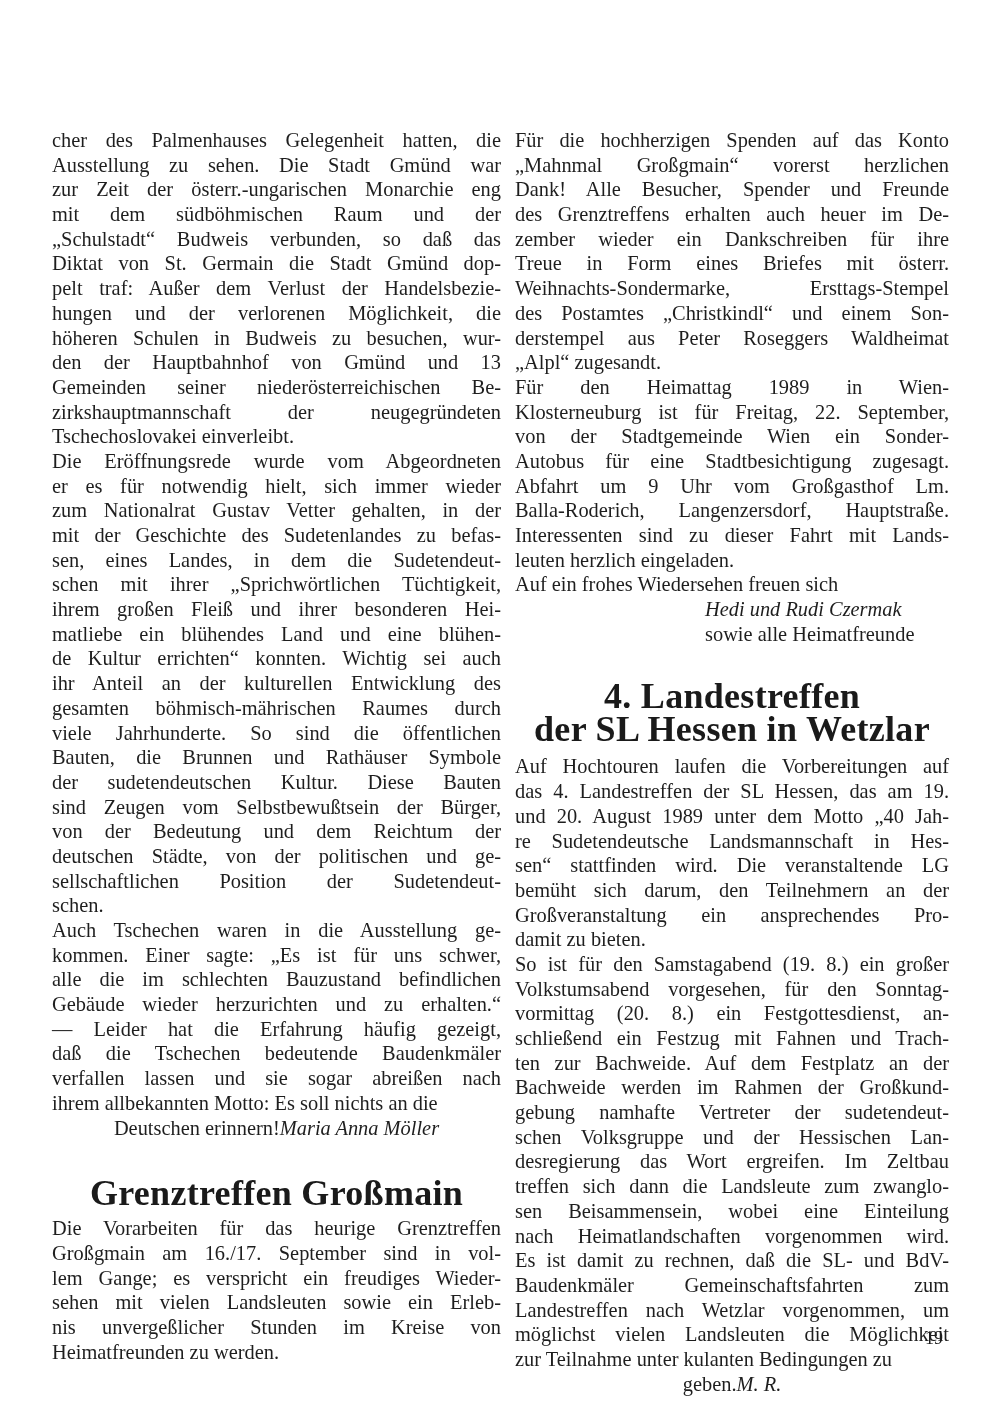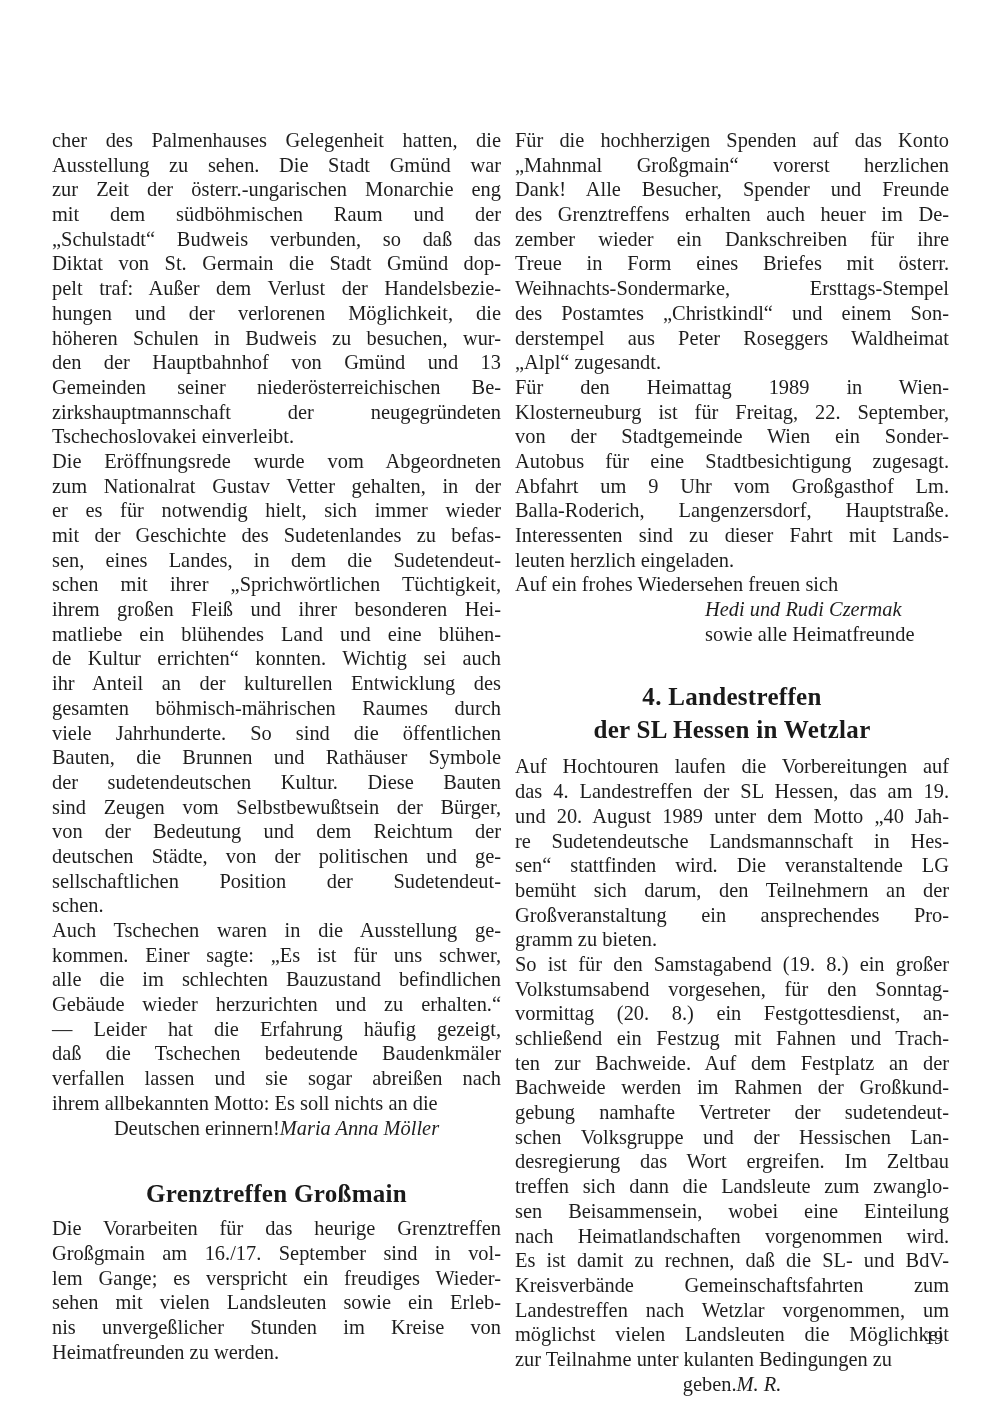--- a/index.html
+++ b/index.html
@@ -7,21 +7,21 @@
   .page { position: absolute; left: 0; top: 0; width: 1000px; height: 1413px; background: #ffffff; }
   .col { position: absolute; top: 128px; font-family: "Liberation Serif", "DejaVu Serif", serif; font-size: 20.4px; line-height: 24.7px; }
   .col-left { left: 52px; width: 449px; }
   .col-right { left: 515px; width: 434px; }
   p { margin: 0; text-align: justify; hyphens: manual; }
   .line { display: block; text-align: justify; text-align-last: justify; white-space: nowrap; height: 24.7px; }
   .line.last { text-align-last: left; }
   .sig-row { display: flex; justify-content: center; height: 24.7px; }
   .italic { font-style: italic; }
   .right-block { display: block; padding-left: 190px; height: 24.7px; }
-  h2 { margin: 0; font-family: "Liberation Serif", "DejaVu Serif", serif; font-weight: bold; text-align: center; color: #1a1a1a; font-size: 25px; line-height: 33px; letter-spacing: 0.3px; }
+  h2 { margin: 0; font-family: "Liberation Serif", "DejaVu Serif", serif; font-weight: bold; text-align: center; color: #1a1a1a; font-size: 36px; line-height: 33px; letter-spacing: 0.3px; }
   .h-left { margin-top: 37px; margin-bottom: 6px; }
   .h-right { margin-top: 34px; margin-bottom: 8px; }
   .page-number { position: absolute; left: 925px; top: 1328px; font-family: "Liberation Serif", "DejaVu Serif", serif; font-size: 18px; color: #1e1e1e; }
 </style>
 </head>
 <body>
 
 <div class="page">
 
   <div class="col col-left">
@@ -35,22 +35,22 @@
         <span class="line">pelt traf: Außer dem Verlust der Handelsbezie-</span>
         <span class="line">hungen und der verlorenen Möglichkeit, die</span>
         <span class="line">höheren Schulen in Budweis zu besuchen, wur-</span>
         <span class="line">den der Hauptbahnhof von Gmünd und 13</span>
         <span class="line">Gemeinden seiner niederösterreichischen Be-</span>
         <span class="line">zirkshauptmannschaft der neugegründeten</span>
         <span class="line last">Tschechoslovakei einverleibt.</span>
       </p>
     <p>
         <span class="line">Die Eröffnungsrede wurde vom Abgeordneten</span>
+        <span class="line">er es für notwendig hielt, sich immer wieder</span>
         <span class="line">zum Nationalrat Gustav Vetter gehalten, in der</span>
-        <span class="line">er es für notwendig hielt, sich immer wieder</span>
         <span class="line">mit der Geschichte des Sudetenlandes zu befas-</span>
         <span class="line">sen, eines Landes, in dem die Sudetendeut-</span>
         <span class="line">schen mit ihrer „Sprichwörtlichen Tüchtigkeit,</span>
         <span class="line">ihrem großen Fleiß und ihrer besonderen Hei-</span>
         <span class="line">matliebe ein blühendes Land und eine blühen-</span>
         <span class="line">de Kultur errichten“ konnten. Wichtig sei auch</span>
         <span class="line">ihr Anteil an der kulturellen Entwicklung des</span>
         <span class="line">gesamten böhmisch-mährischen Raumes durch</span>
         <span class="line">viele Jahrhunderte. So sind die öffentlichen</span>
         <span class="line">Bauten, die Brunnen und Rathäuser Symbole</span>
@@ -119,37 +119,37 @@
       <span>der SL Hessen in Wetzlar</span>
     </h2>
     <p>
         <span class="line">Auf Hochtouren laufen die Vorbereitungen auf</span>
         <span class="line">das 4. Landestreffen der SL Hessen, das am 19.</span>
         <span class="line">und 20. August 1989 unter dem Motto „40 Jah-</span>
         <span class="line">re Sudetendeutsche Landsmannschaft in Hes-</span>
         <span class="line">sen“ stattfinden wird. Die veranstaltende LG</span>
         <span class="line">bemüht sich darum, den Teilnehmern an der</span>
         <span class="line">Großveranstaltung ein ansprechendes Pro-</span>
-        <span class="line last">gramm zu bieten.</span>
+        <span class="line last">damit zu bieten.</span>
       </p>
     <p>
         <span class="line">So ist für den Samstagabend (19. 8.) ein großer</span>
         <span class="line">Volkstumsabend vorgesehen, für den Sonntag-</span>
         <span class="line">vormittag (20. 8.) ein Festgottesdienst, an-</span>
         <span class="line">schließend ein Festzug mit Fahnen und Trach-</span>
         <span class="line">ten zur Bachweide. Auf dem Festplatz an der</span>
         <span class="line">Bachweide werden im Rahmen der Großkund-</span>
         <span class="line">gebung namhafte Vertreter der sudetendeut-</span>
         <span class="line">schen Volksgruppe und der Hessischen Lan-</span>
         <span class="line">desregierung das Wort ergreifen. Im Zeltbau</span>
         <span class="line">treffen sich dann die Landsleute zum zwanglo-</span>
         <span class="line">sen Beisammensein, wobei eine Einteilung</span>
         <span class="line">nach Heimatlandschaften vorgenommen wird.</span>
         <span class="line">Es ist damit zu rechnen, daß die SL- und BdV-</span>
-        <span class="line">Kreisverbände Gemeinschaftsfahrten zum</span>
+        <span class="line">Baudenkmäler Gemeinschaftsfahrten zum</span>
         <span class="line">Landestreffen nach Wetzlar vorgenommen, um</span>
         <span class="line">möglichst vielen Landsleuten die Möglichkeit</span>
         <span class="line last">zur Teilnahme unter kulanten Bedingungen zu</span>
       </p>
     <div class="sig-row">
       <span>geben.</span>
       <span class="italic">M. R.</span>
     </div>
   </div>
 

